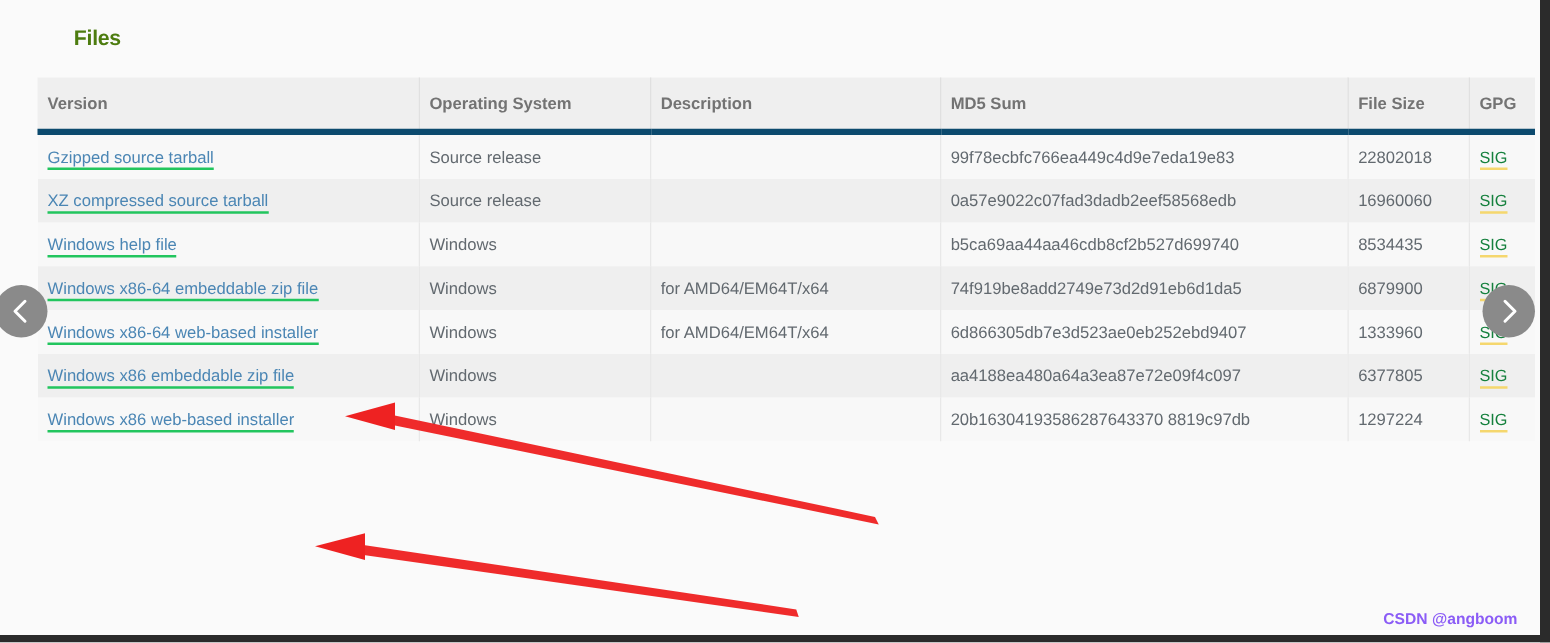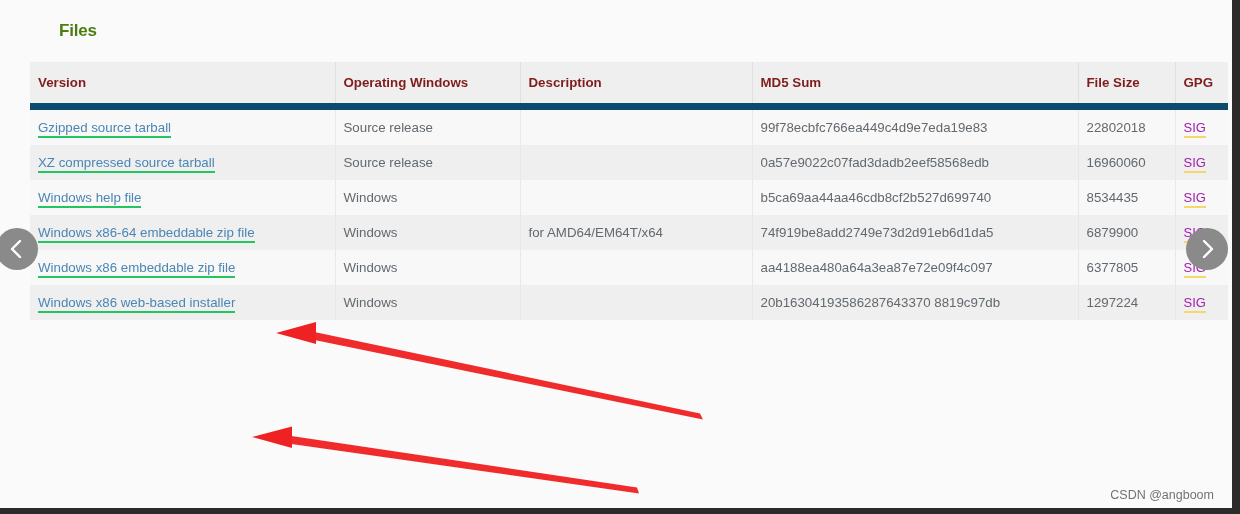--- a/index.html
+++ b/index.html
@@ -44,24 +44,24 @@
     width: 1198px;
     table-layout: fixed;
     font-size: 13.3px;
     color: #5b6268;
   }
   table.files th {
     background: #efefef;
     text-align: left;
     font-weight: bold;
     font-size: 13.3px;
-    color: #7f1d1d;
+    color: #737373;
     padding: 12px 10px 12px 8px;
     border-right: 1px solid #e0e0e0;
-    border-bottom: 7px solid #0c4a6e;
+    border-bottom: 5px solid #0c4a6e;
     vertical-align: middle;
     height: 17px;
   }
   table.files th:last-child { border-right: none; }
   table.files td {
     padding: 9px 10px 9px 8px;
     border-right: 1px solid #e8e8e8;
     vertical-align: middle;
     height: 17px;
     color: #62696f;
@@ -80,21 +80,21 @@
   col.c-gpg     { width: 53px; }
 
   a.dl {
     color: #4b86b4;
     text-decoration: none;
     border-bottom: 2px solid #22c55e;
     padding-bottom: 1px;
     cursor: pointer;
   }
   a.sig {
-    color: #a21caf;
+    color: #15803d;
     text-decoration: none;
     border-bottom: 2px solid #f5d76e;
     padding-bottom: 1px;
     cursor: pointer;
     font-size: 13px;
   }
   
   .carousel-btn {
     position: absolute;
     width: 42px;
@@ -116,22 +116,23 @@
     height: 514px;
     pointer-events: none;
     z-index: 15;
   }
   
   #watermark {
     position: absolute;
     right: 18px;
     bottom: 6px;
     font-size: 12.5px;
-    color: #737373;
+    color: #8b5cf6;
     z-index: 30;
+    font-weight: bold;
   }
 </style>
 </head>
 <body>
 
 <div id="page">
 
   <h1 id="page-title">Files</h1>
 
   <div id="files-table-wrap">
@@ -140,21 +141,21 @@
         <col class="c-version">
           <col class="c-os">
           <col class="c-desc">
         <col class="c-md5">
           <col class="c-size">
           <col class="c-gpg">
       </colgroup>
       <thead>
         <tr>
           <th>Version</th>
-          <th>Operating Windows</th>
+          <th>Operating System</th>
           <th>Description</th>
           <th>MD5 Sum</th>
           <th>File Size</th>
           <th>GPG</th>
         </tr>
       </thead>
       <tbody id="files-tbody">
           <tr>
             <td><a class="dl">Gzipped source tarball</a></td>
             <td>Source release</td>
@@ -178,20 +179,28 @@
             <td>b5ca69aa44aa46cdb8cf2b527d699740</td>
             <td>8534435</td>
             <td><a class="sig">SIG</a></td>
           </tr>
           <tr>
             <td><a class="dl">Windows x86-64 embeddable zip file</a></td>
             <td>Windows</td>
             <td>for AMD64/EM64T/x64</td>
             <td>74f919be8add2749e73d2d91eb6d1da5</td>
             <td>6879900</td>
+            <td><a class="sig">SIG</a></td>
+          </tr>
+          <tr>
+            <td><a class="dl">Windows x86-64 web-based installer</a></td>
+            <td>Windows</td>
+            <td>for AMD64/EM64T/x64</td>
+            <td>6d866305db7e3d523ae0eb252ebd9407</td>
+            <td>1333960</td>
             <td><a class="sig">SIG</a></td>
           </tr>
           <tr>
             <td><a class="dl">Windows x86 embeddable zip file</a></td>
             <td>Windows</td>
             <td></td>
             <td>aa4188ea480a64a3ea87e72e09f4c097</td>
             <td>6377805</td>
             <td><a class="sig">SIG</a></td>
           </tr>

